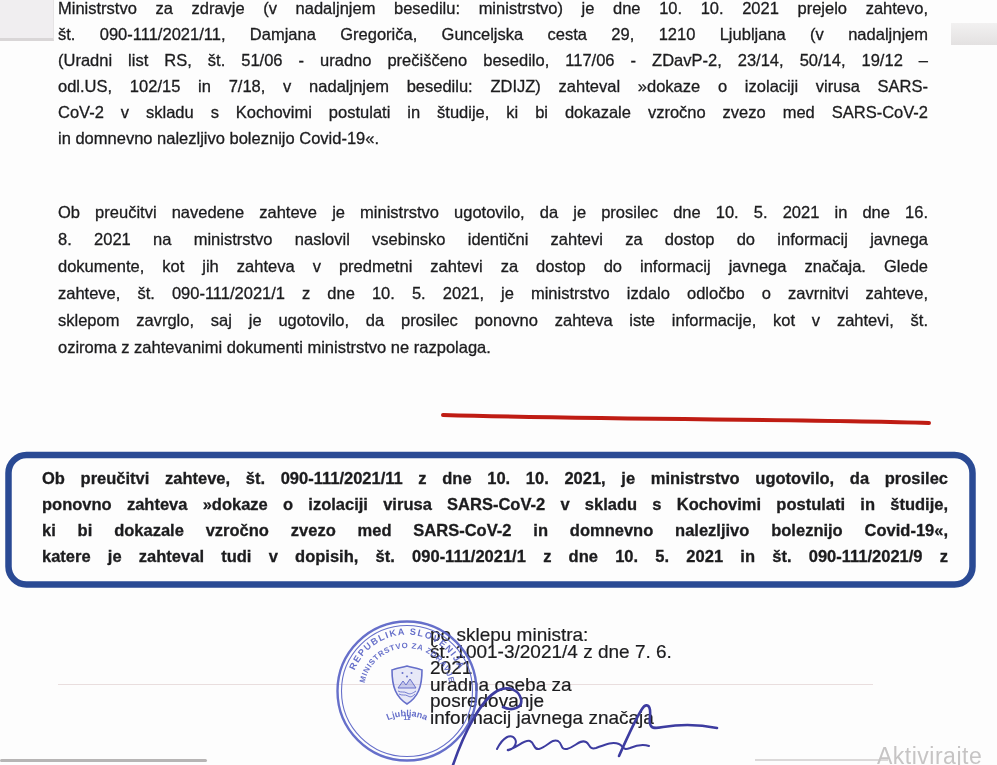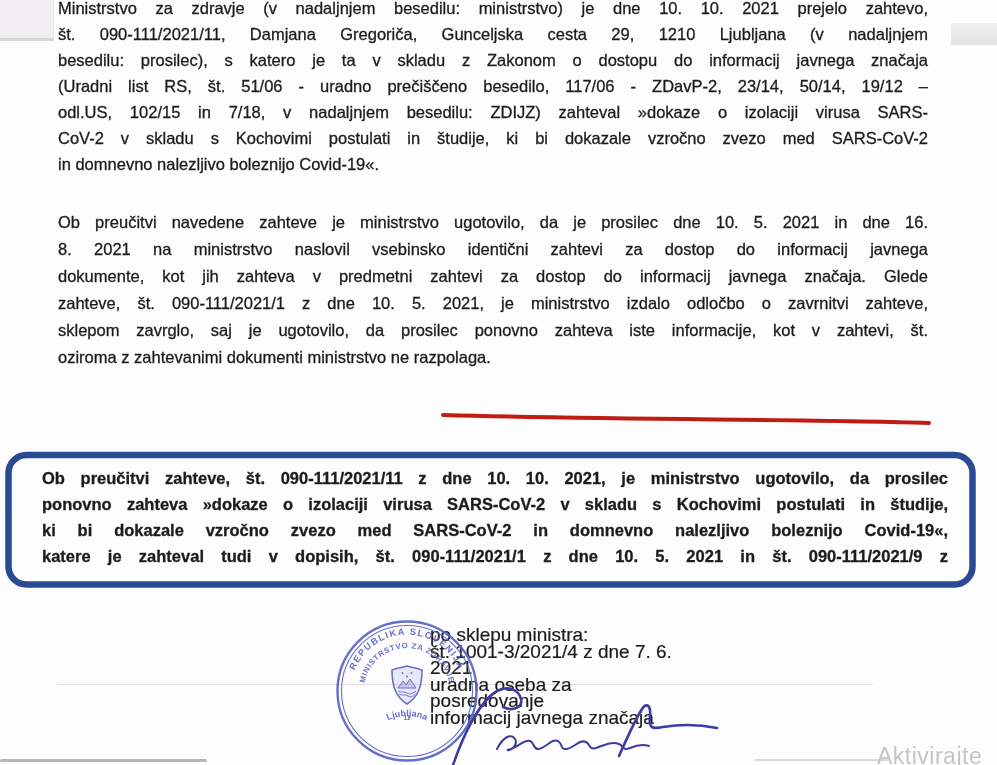--- a/index.html
+++ b/index.html
@@ -6,21 +6,21 @@
   .page{
     position:relative;width:997px;height:765px;overflow:hidden;
     background:#fdfdfd;font-family:"Liberation Sans",sans-serif;color:#1c1c1e;
   }
   .abs{position:absolute;}
   
   .para{position:absolute;font-size:16.5px;-webkit-text-stroke:0.3px;}
   .jline{text-align:justify;text-align-last:justify;white-space:normal;}
   .jline.last{text-align-last:left;}
   .p1{left:58px;top:-5px;width:870px;line-height:26px;}
-  .p2{left:58px;top:209px;width:870px;line-height:27px;}
+  .p2{left:58px;top:199px;width:870px;line-height:27px;}
   .p3{left:42px;top:465px;width:906px;line-height:26px;font-weight:bold;}
   
   .signoff{left:430px;top:627px;width:260px;
            font-size:19px;line-height:16.5px;-webkit-text-stroke:0.2px;}
   
   .overlay{left:0;top:0;width:997px;height:765px;pointer-events:none;}
   
   .stamp{left:332px;top:616px;width:150px;height:150px;opacity:0.92;}
   .stamp text{font-family:"Liberation Sans",sans-serif;font-weight:bold;}
   
@@ -36,21 +36,20 @@
 
 <div class="page">
 
   <div class="abs patch-tl"></div>
   <div class="abs patch-tr"></div>
   <div class="abs scanline"></div>
 
   <div class="para p1">
     <div class="jline">Ministrstvo za zdravje (v nadaljnjem besedilu: ministrstvo) je dne 10. 10. 2021 prejelo zahtevo,</div>
     <div class="jline">št. 090-111/2021/11, Damjana Gregoriča, Gunceljska cesta 29, 1210 Ljubljana (v nadaljnjem</div>
-    <div class="jline">besedilu: prosilec), s katero je ta v skladu z Zakonom o dostopu do informacij javnega značaja</div>
     <div class="jline">(Uradni list RS, št. 51/06 - uradno prečiščeno besedilo, 117/06 - ZDavP-2, 23/14, 50/14, 19/12 –</div>
     <div class="jline">odl.US, 102/15 in 7/18, v nadaljnjem besedilu: ZDIJZ) zahteval »dokaze o izolaciji virusa SARS-</div>
     <div class="jline">CoV-2 v skladu s Kochovimi postulati in študije, ki bi dokazale vzročno zvezo med SARS-CoV-2</div>
     <div class="jline last">in domnevno nalezljivo boleznijo Covid-19«.</div>
   </div>
 
   <div class="para p2">
     <div class="jline">Ob preučitvi navedene zahteve je ministrstvo ugotovilo, da je prosilec dne 10. 5. 2021 in dne 16.</div>
     <div class="jline">8. 2021 na ministrstvo naslovil vsebinsko identični zahtevi za dostop do informacij javnega</div>
     <div class="jline">dokumente, kot jih zahteva v predmetni zahtevi za dostop do informacij javnega značaja. Glede</div>

